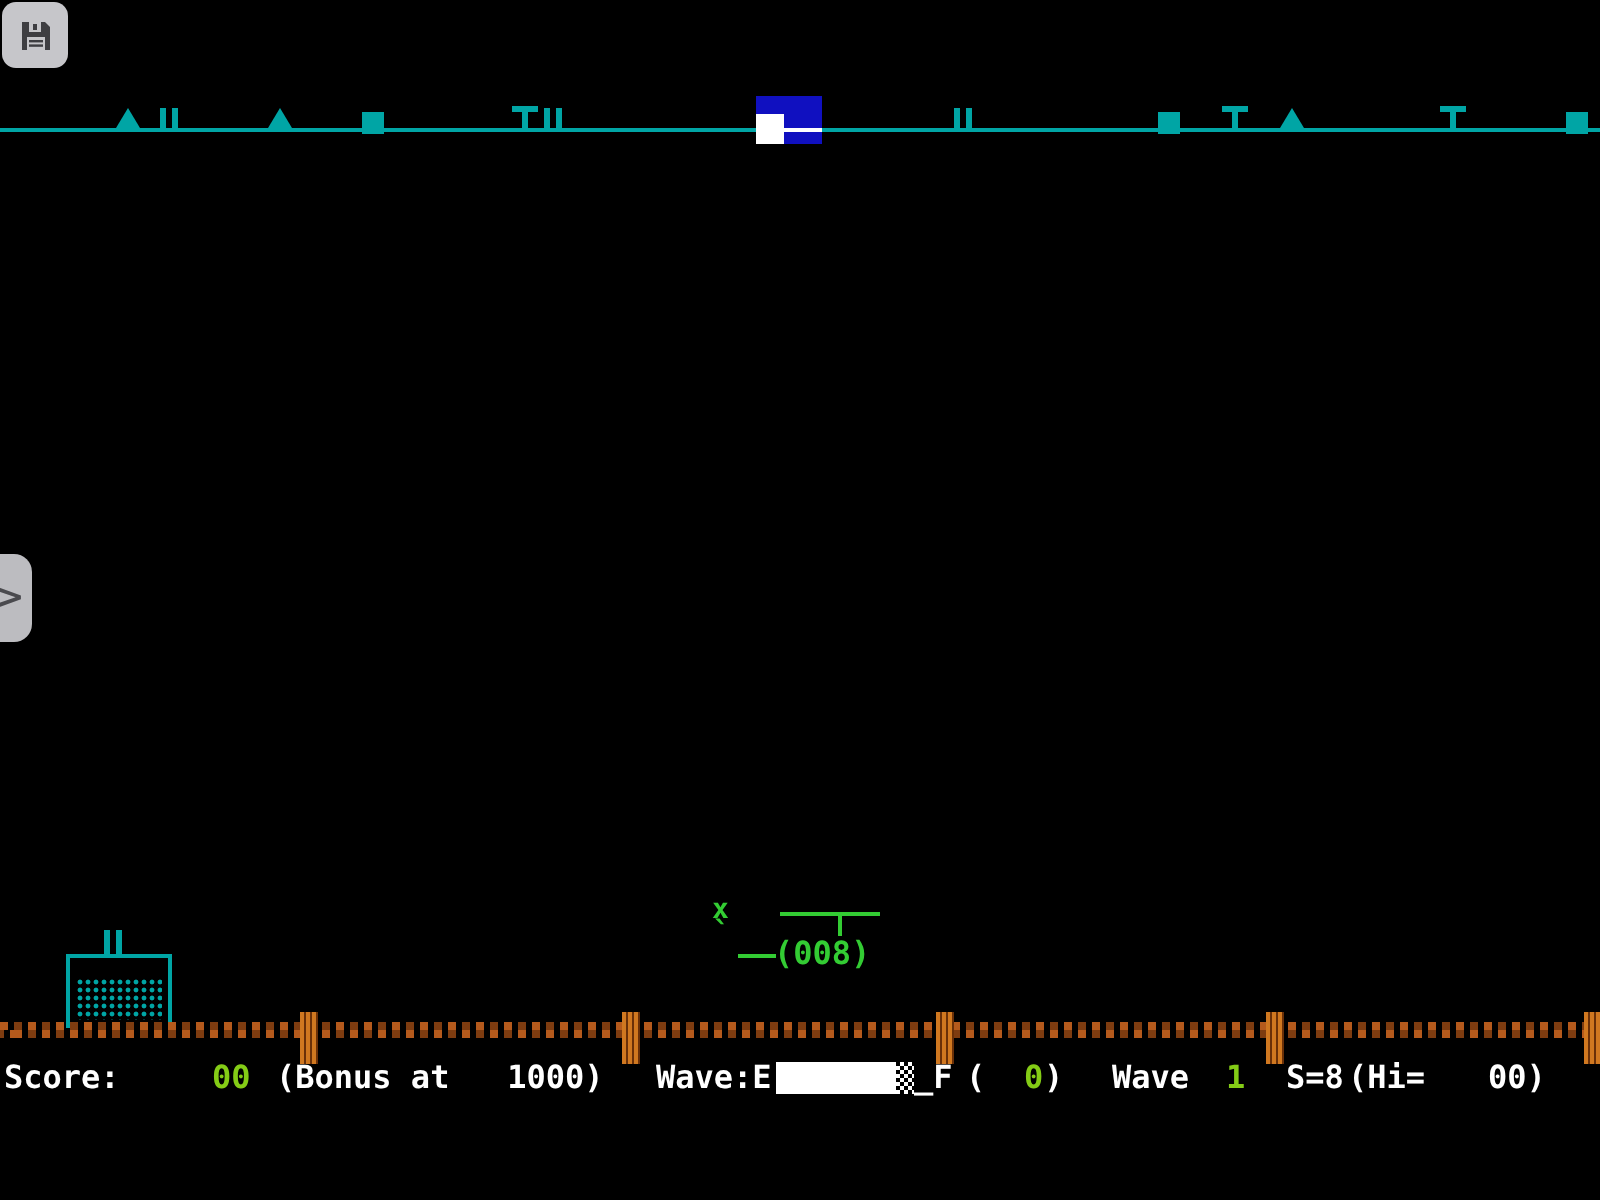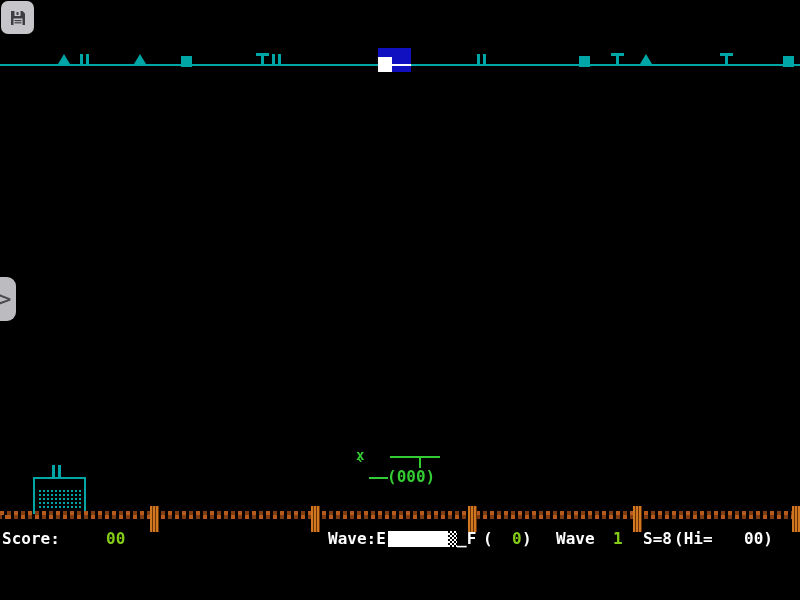--- a/index.html
+++ b/index.html
@@ -78,34 +78,35 @@
   <div class="radar-player-line"></div>
 
   <div class="tank-chimney" style="left:52px"></div>
   <div class="tank-chimney" style="left:58px"></div>
   <div class="tank-box"></div>
   <div class="tank-fill"></div>
 
   <div class="heli heli-rotor"></div>
   <div class="heli heli-mast"></div>
   <div class="heli heli-tail"></div>
-  <div class="heli heli-body">(000)</div>
+  <div class="heli heli-body">(008)</div>
   <div class="heli heli-x">x</div>
   <div class="heli heli-tick">`</div>
 
   <div class="ground-row r1"></div>
   <div class="ground-row r2"></div>
   <div class="post" style="left:150px"></div>
   <div class="post" style="left:311px"></div>
   <div class="post" style="left:468px"></div>
   <div class="post" style="left:633px"></div>
   <div class="post" style="left:792px"></div>
 
   <span class="seg" style="left:2px">Score:</span>
   <span class="seg white" style="left:106px">00</span>
+  <span class="seg" style="left:138px">(Bonus at   1000)</span>
   <span class="seg" style="left:328px">Wave:E</span>
   <div class="fuel-bar"></div>
   <div class="fuel-dither"></div>
   <span class="seg" style="left:457px">_F</span>
   <span class="seg" style="left:483px">(</span>
   <span class="seg white" style="left:512px">0</span>
   <span class="seg" style="left:522px">)</span>
   <span class="seg" style="left:556px">Wave</span>
   <span class="seg white" style="left:613px">1</span>
   <span class="seg" style="left:643px">S=8</span>

